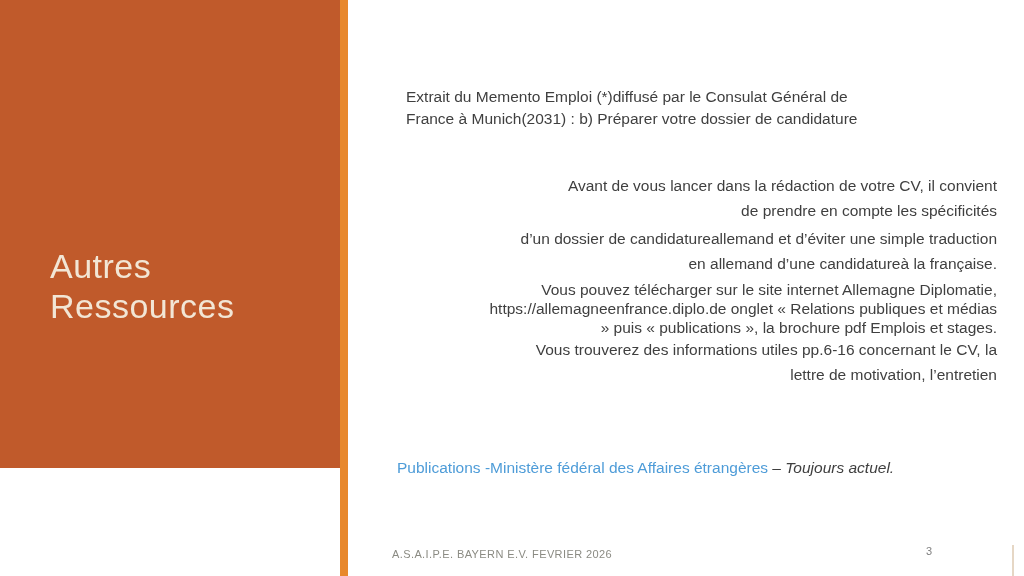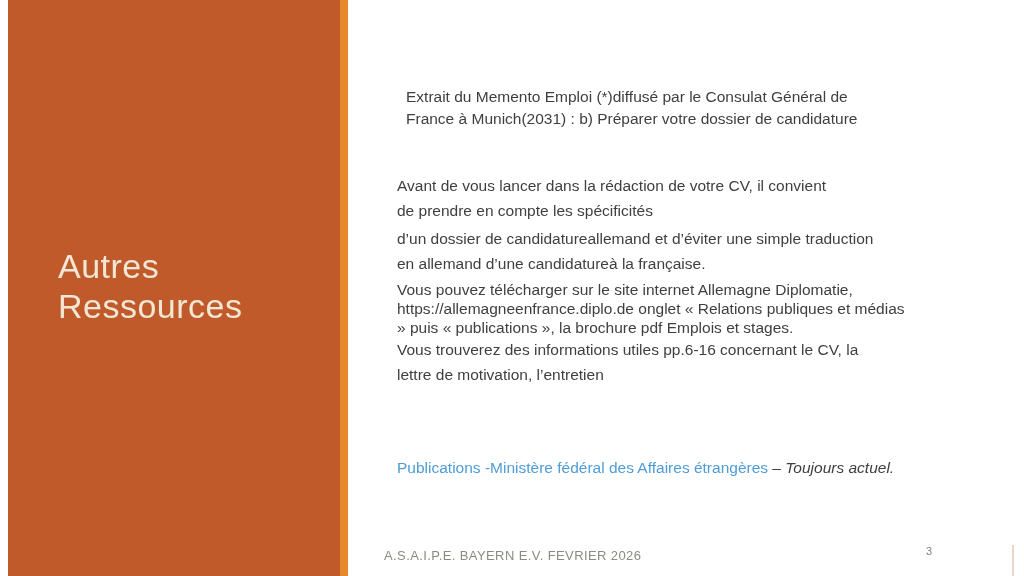--- a/index.html
+++ b/index.html
@@ -15,22 +15,22 @@
     font-family: "Liberation Sans", sans-serif;
     --sidebar-color: #c05a2b;
     --accent-color: #e8882c;
     --title-color: #f2e6d5;
     --body-color: #3f3f3f;
     --link-color: #4e9cd8;
     --footer-color: #8b8b83;
   }
   .sidebar {
     position: absolute;
-    left: 8px; top: 0;
-    width: 340px; height: 576px;
+    left: 0; top: 0;
+    width: 340px; height: 468px;
     background: var(--sidebar-color);
   }
   .accent-strip {
     position: absolute;
     left: 340px; top: 0;
     width: 8px; height: 576px;
     background: var(--accent-color);
   }
   .sidebar-title {
     position: absolute;
@@ -49,20 +49,21 @@
     line-height: 22px;
     color: var(--body-color);
     white-space: pre-line;
   }
   .body-text {
     position: absolute;
     left: 397px; top: 173px;
     width: 600px;
     font-size: 15.5px;
     color: var(--body-color);
+    text-align: right;
   }
   .body-text p {
     margin: 0;
     line-height: 25px;
     white-space: pre-line;
   }
   .body-text p.p1 { margin-bottom: 3px; }
   .body-text p.p2 { margin-bottom: 4px; }
   .body-text p.p3 { line-height: 19px; margin-bottom: 0; }
   .body-text p.p4 { }
@@ -77,22 +78,22 @@
   .link-line a {
     color: var(--link-color);
     cursor: pointer;
   }
   .link-suffix {
     font-style: italic;
     text-align: center;
   }
   .footer-credit {
     position: absolute;
-    left: 384px; top: 548px;
-    font-size: 13px;
+    left: 392px; top: 548px;
+    font-size: 11px;
     letter-spacing: 0.4px;
     color: var(--footer-color);
   }
   .page-number {
     position: absolute;
     left: 926px; top: 545px;
     font-size: 11px;
     color: #808080;
   }
   .edge-artifact {

